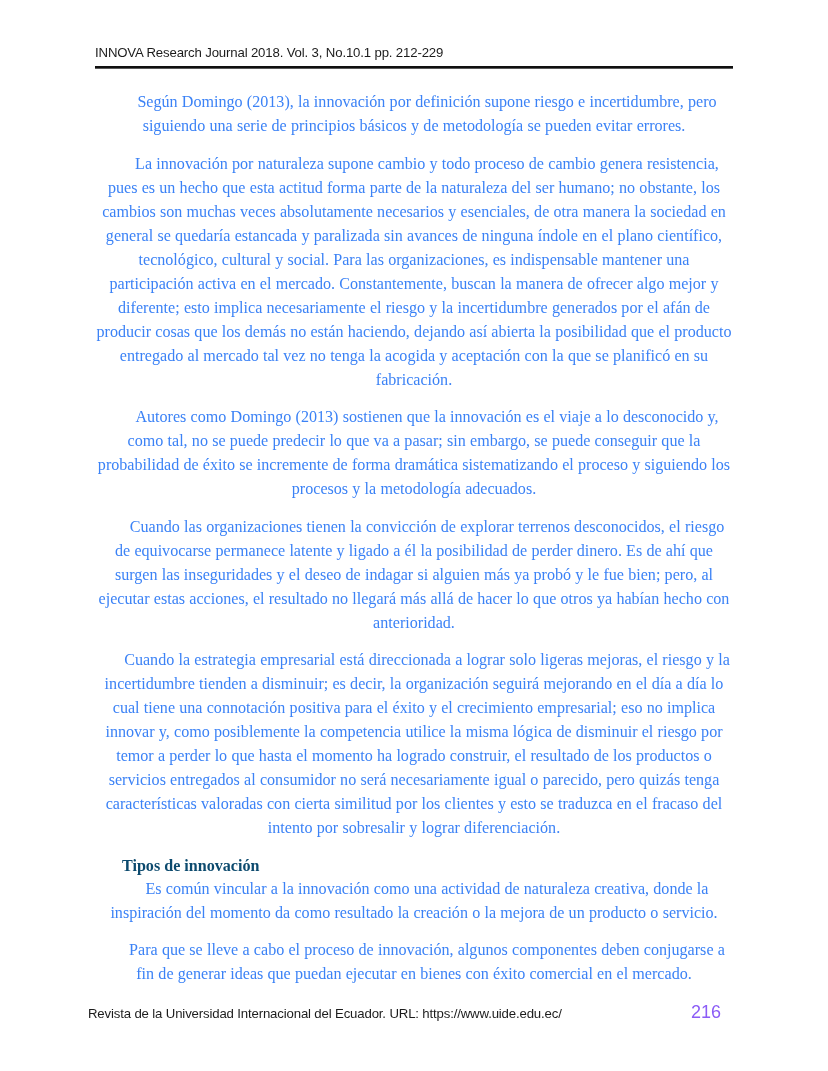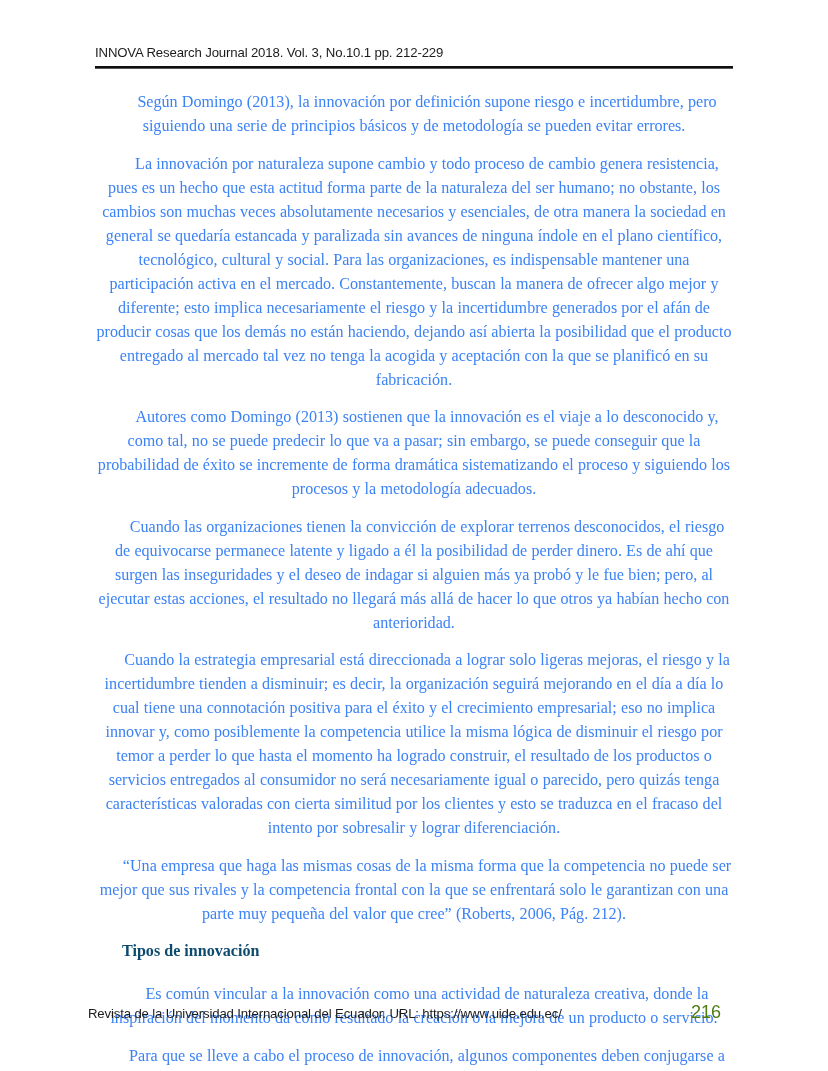--- a/index.html
+++ b/index.html
@@ -62,21 +62,20 @@
     margin: 0 0 13.5px 0;
     font-size: 16.1px;
     line-height: 24px;
     text-align: center;
     text-indent: 26px;
     color: #3b82f6;
     word-spacing: 0.2px;
   }
   p.para.tight {
     margin-bottom: 0;
-    margin-top: 20px;
   }
 
   h2.subhead {
     margin: 0;
     padding: 0;
     font-size: 16.1px;
     line-height: 23.1px;
     font-weight: bold;
     text-indent: 26px;
     color: #0c4a6e;
@@ -97,42 +96,41 @@
     font-size: 13.2px;
     line-height: 18px;
     color: #1c1c1c;
     letter-spacing: -0.15px;
     white-space: nowrap;
   }
   .footer-page {
     font-family: "Liberation Sans", "DejaVu Sans", sans-serif;
     font-size: 18px;
     line-height: 18px;
-    color: #4d7c0f;
+    color: #8b5cf6;
     padding-right: 4px;
   }
 </style>
 </head>
 <body>
 
 <div class="page">
 
   <div class="running-head">
     <div class="running-head-text">INNOVA Research Journal 2018. Vol. 3, No.10.1 pp. 212-229</div>
   </div>
   <div class="head-rule"></div>
 
   <div class="content">
 
     <p class="para">Según Domingo (2013), la innovación por definición supone riesgo e incertidumbre, pero siguiendo una serie de principios básicos y de metodología se pueden evitar errores.</p>
     <p class="para">La innovación por naturaleza supone cambio y todo proceso de cambio genera resistencia, pues es un hecho que esta actitud forma parte de la naturaleza del ser humano; no obstante, los cambios son muchas veces absolutamente necesarios y esenciales, de otra manera la sociedad en general se quedaría estancada y paralizada sin avances de ninguna índole en el plano científico, tecnológico, cultural y social. Para las organizaciones, es indispensable mantener una participación activa en el mercado. Constantemente, buscan la manera de ofrecer algo mejor y diferente; esto implica necesariamente el riesgo y la incertidumbre generados por el afán de producir cosas que los demás no están haciendo, dejando así abierta la posibilidad que el producto entregado al mercado tal vez no tenga la acogida y aceptación con la que se planificó en su fabricación.</p>
     <p class="para">Autores como Domingo (2013) sostienen que la innovación es el viaje a lo desconocido y, como tal, no se puede predecir lo que va a pasar; sin embargo, se puede conseguir que la probabilidad de éxito se incremente de forma dramática sistematizando el proceso y siguiendo los procesos y la metodología adecuados.</p>
     <p class="para">Cuando las organizaciones tienen la convicción de explorar terrenos desconocidos, el riesgo de equivocarse permanece latente y ligado a él la posibilidad de perder dinero. Es de ahí que surgen las inseguridades y el deseo de indagar si alguien más ya probó y le fue bien; pero, al ejecutar estas acciones, el resultado no llegará más allá de hacer lo que otros ya habían hecho con anterioridad.</p>
     <p class="para">Cuando la estrategia empresarial está direccionada a lograr solo ligeras mejoras, el riesgo y la incertidumbre tienden a disminuir; es decir, la organización seguirá mejorando en el día a día lo cual tiene una connotación positiva para el éxito y el crecimiento empresarial; eso no implica innovar y, como posiblemente la competencia utilice la misma lógica de disminuir el riesgo por temor a perder lo que hasta el momento ha logrado construir, el resultado de los productos o servicios entregados al consumidor no será necesariamente igual o parecido, pero quizás tenga características valoradas con cierta similitud por los clientes y esto se traduzca en el fracaso del intento por sobresalir y lograr diferenciación.</p>
-    <p class="para">“Una empresa que haga las mismas cosas de la misma forma que la competencia no puede ser mejor que sus rivales y la competencia frontal con la que se enfrentará solo le garantizan con una parte muy pequeña del valor que cree” (Roberts, 2006, Pág. 212).</p>
 
     <h2 class="subhead">Tipos de innovación</h2>
     <p class="para tight">Es común vincular a la innovación como una actividad de naturaleza creativa, donde la inspiración del momento da como resultado la creación o la mejora de un producto o servicio.</p>
     <div style="height:13.5px"></div>
     <p class="para">Para que se lleve a cabo el proceso de innovación, algunos componentes deben conjugarse a fin de generar ideas que puedan ejecutar en bienes con éxito comercial en el mercado.</p>
 
   </div>
 
   <div class="footer">
     <div class="footer-text">Revista de la Universidad Internacional del Ecuador. URL: https://www.uide.edu.ec/</div>

